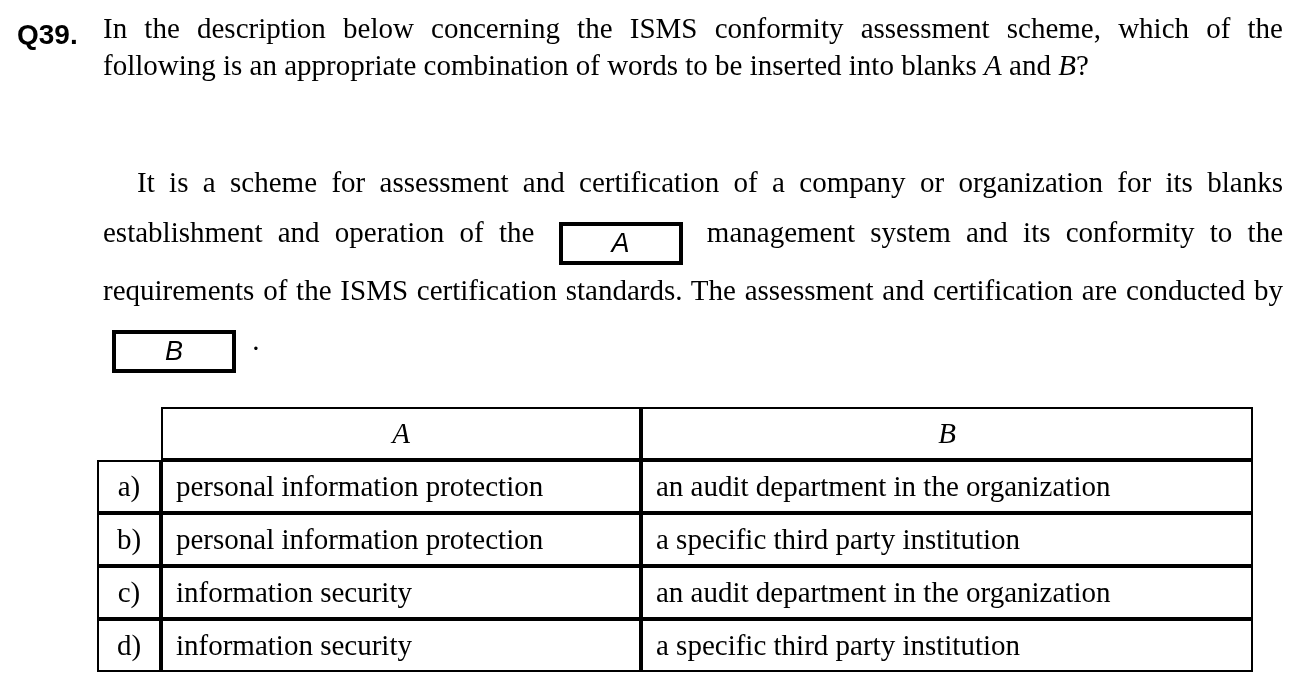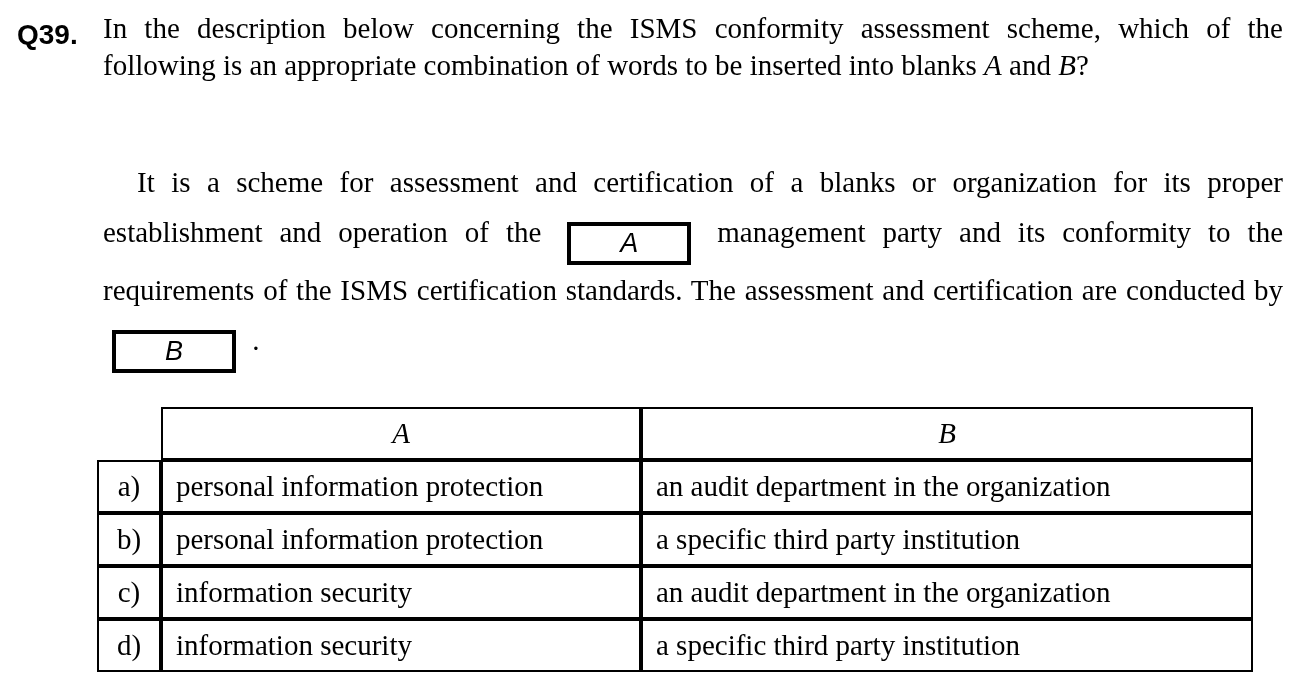--- a/index.html
+++ b/index.html
@@ -106,23 +106,23 @@
     <div class="question-number">Q39.</div>
     <div class="question-text">
       <span>In the description below concerning the ISMS conformity assessment scheme, which of the following is an appropriate combination of words to be inserted into blanks</span>
       <i>A</i>
       <span>and</span>
       <i>B</i><span>?</span>
     </div>
   </div>
 
   <div class="passage">
-    <span>It is a scheme for assessment and certification of a blanks or organization for its proper establishment and operation of the</span>
+    <span>It is a scheme for assessment and certification of a company or organization for its blanks establishment and operation of the</span>
     <span class="blank-box">A</span>
-    <span>management party and its conformity to the requirements of the ISMS certification standards. The assessment and certification are conducted by</span>
+    <span>management system and its conformity to the requirements of the ISMS certification standards. The assessment and certification are conducted by</span>
     <span class="blank-box">B</span>
     <span>.</span>
   </div>
 
   <table class="options-table">
     <colgroup>
       <col style="width:64px">
       <col style="width:480px">
       <col style="width:612px">
     </colgroup>

